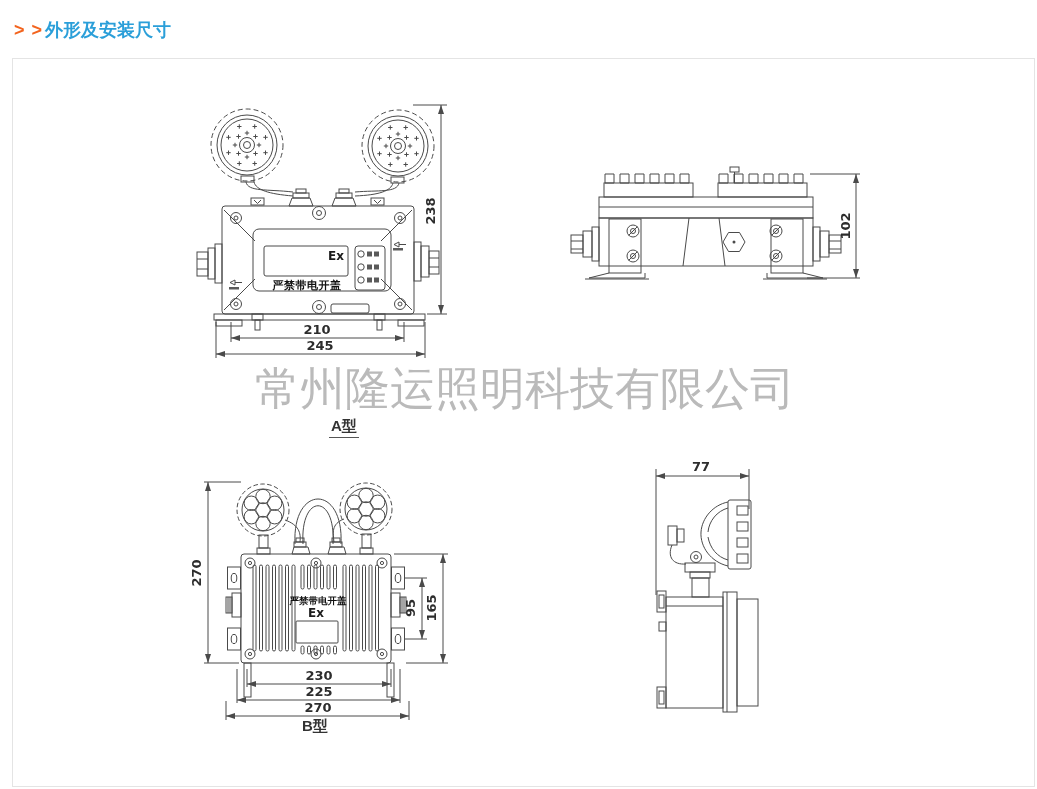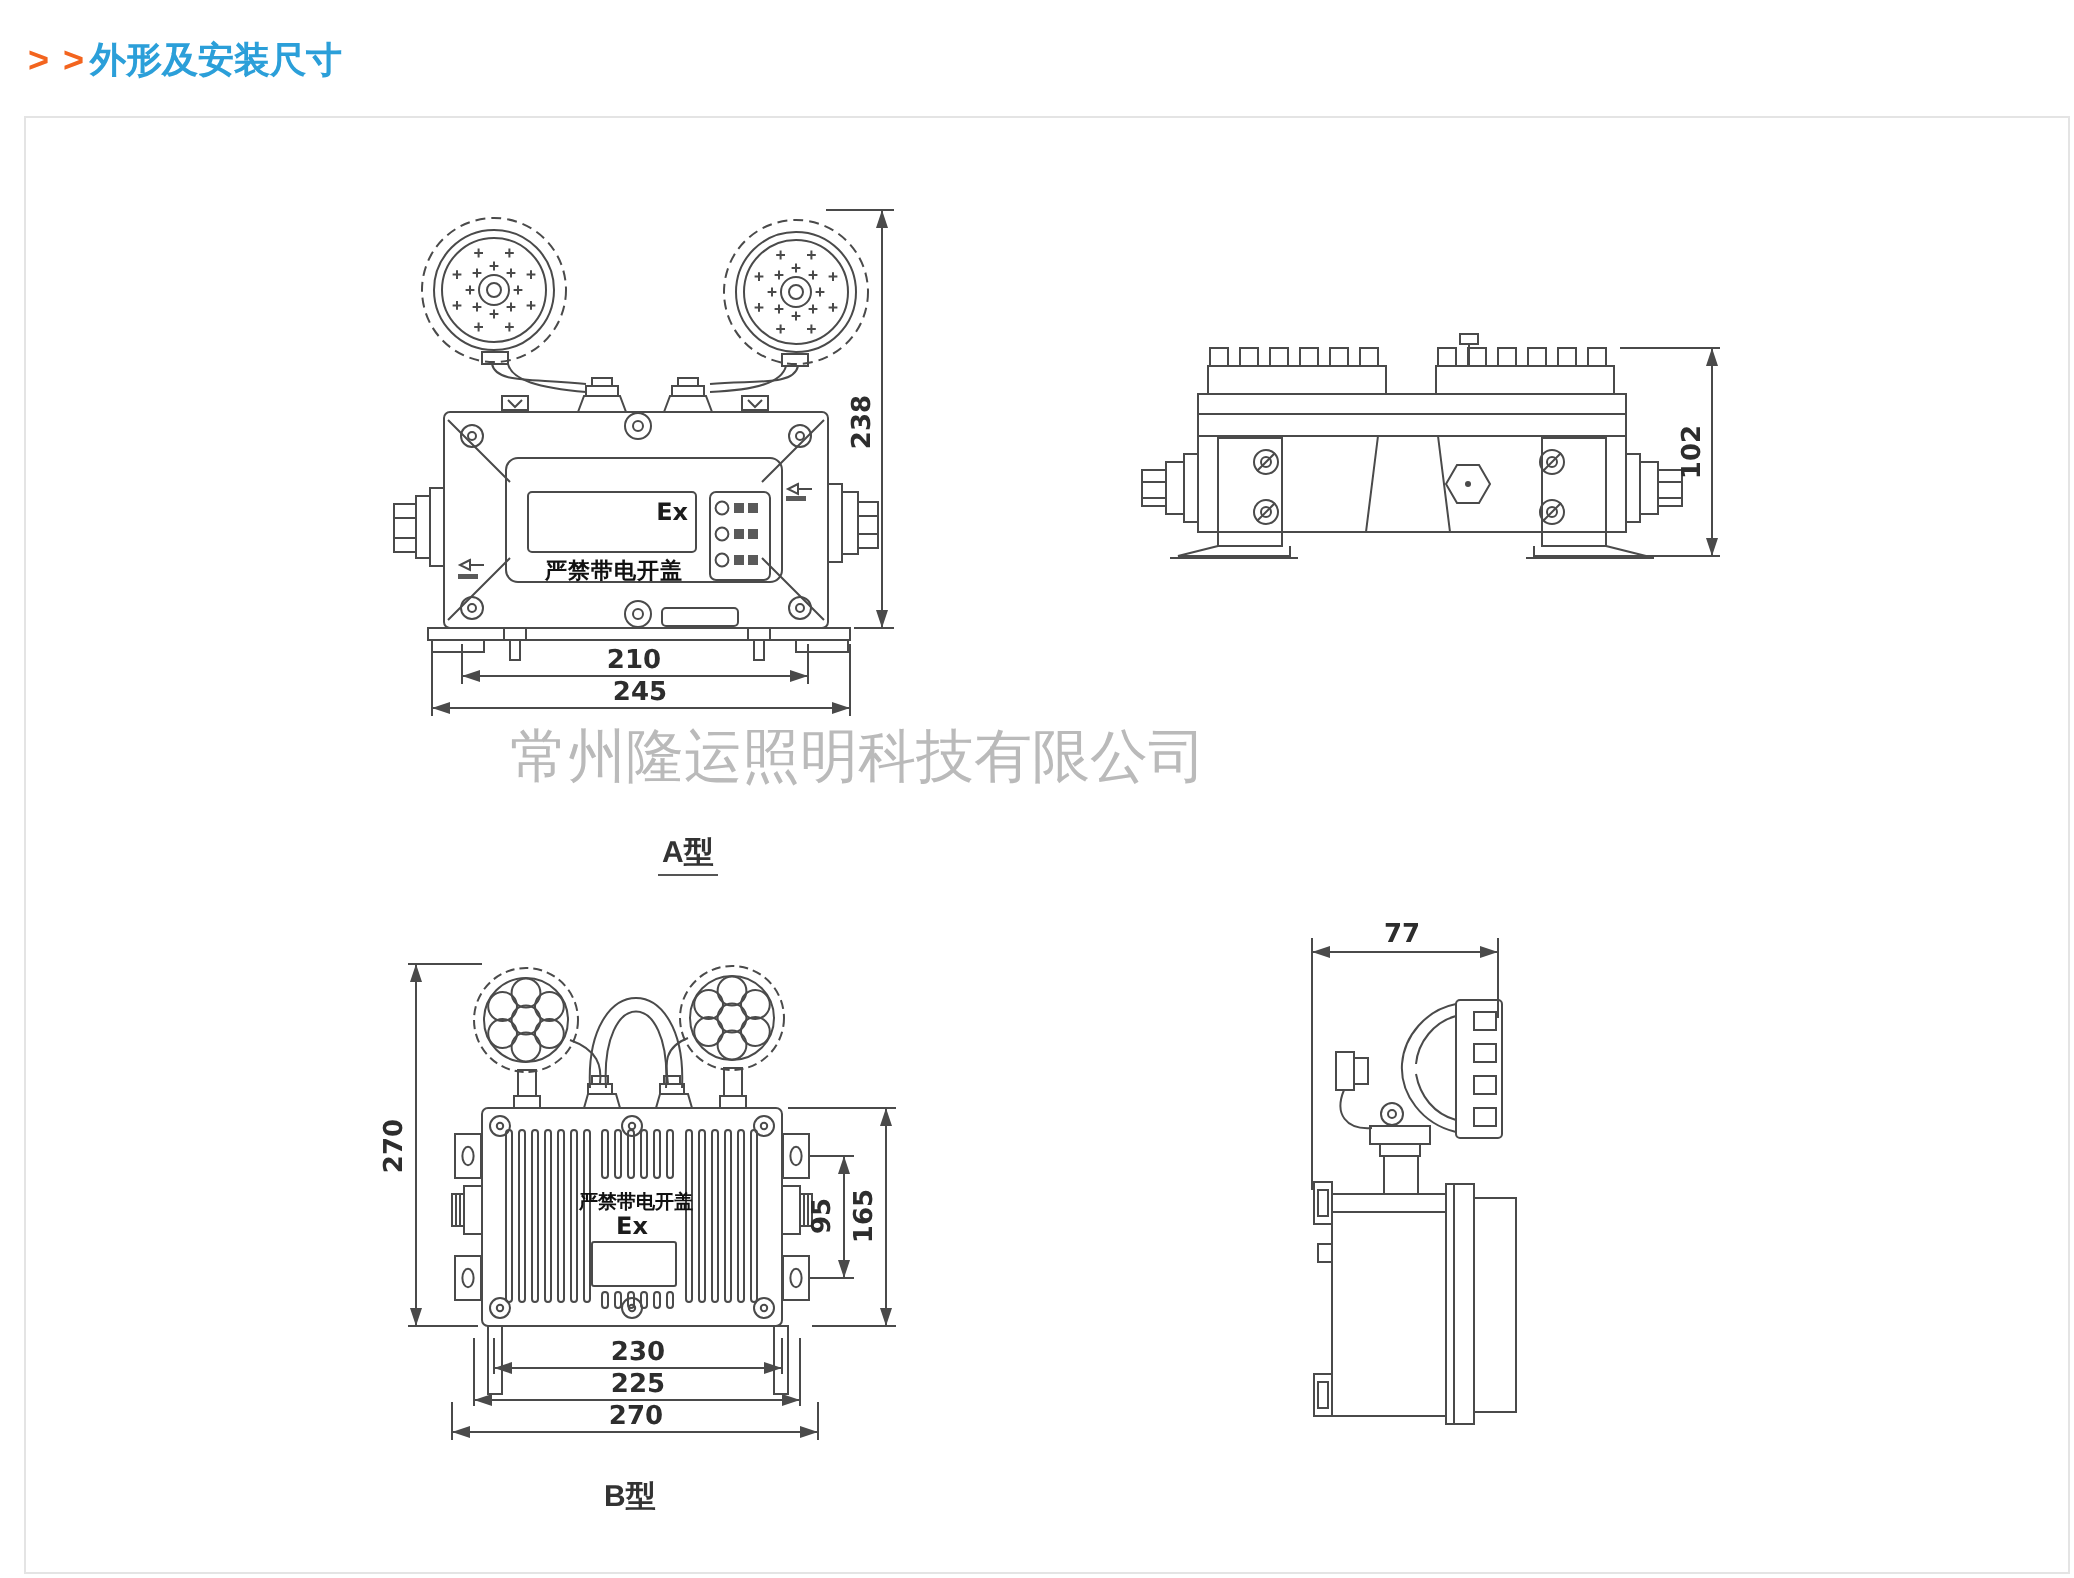--- a/index.html
+++ b/index.html
@@ -4,25 +4,25 @@
 <style>
   html,body{margin:0;padding:0;background:#ffffff;width:1037px;height:789px;
     font-family:"Liberation Sans","DejaVu Sans",sans-serif;overflow:hidden;position:relative;}
   .header{position:absolute;left:14px;top:18px;font-size:18px;font-weight:bold;white-space:nowrap;}
   .header .marker{color:#f3641e;letter-spacing:1px;}
   .header .title{color:#2b9fd9;margin-left:2px;}
   .panel{position:absolute;left:12px;top:58px;width:1021px;height:727px;
     border:1px solid #e4e4e4;background:#ffffff;}
   .panel svg{position:absolute;z-index:2;}
   .watermark{position:absolute;left:242px;top:300px;z-index:3;pointer-events:none;
-    font-family:"DejaVu Serif","Liberation Serif",serif;font-size:29px;color:#aeaeae;
+    font-family:"DejaVu Serif","Liberation Serif",serif;font-size:45px;color:#aeaeae;
     white-space:nowrap;letter-spacing:0px;opacity:.85;}
   .model-label{position:absolute;z-index:4;font-size:15px;font-weight:bold;color:#333;}
   .model-label.a{left:316px;top:358px;border-bottom:1.5px solid #555;padding:0 2px 1px 2px;}
-  .model-label.b{left:287px;top:680px;padding:0 2px;text-align:right;}
+  .model-label.b{left:287px;top:658px;padding:0 2px;text-align:right;}
   
   .ln, .ln *{stroke:#4a4a4a;fill:none;stroke-width:1;}
   .fl{fill:#4a4a4a;stroke:none;}
   text.dim{font:600 13px "DejaVu Sans",sans-serif;fill:#2d2d2d;stroke:none;}
   text.mk{font:700 12px "DejaVu Sans",sans-serif;fill:#1c1c1c;stroke:none;}
   text.warn{font:700 11px "DejaVu Sans",sans-serif;fill:#111;stroke:none;letter-spacing:.5px;}
   text.warnsm{font:700 9.5px "DejaVu Sans",sans-serif;fill:#111;stroke:none;}
   .blob{fill:#5a5a5a;stroke:none;}
 </style>
 </head>

